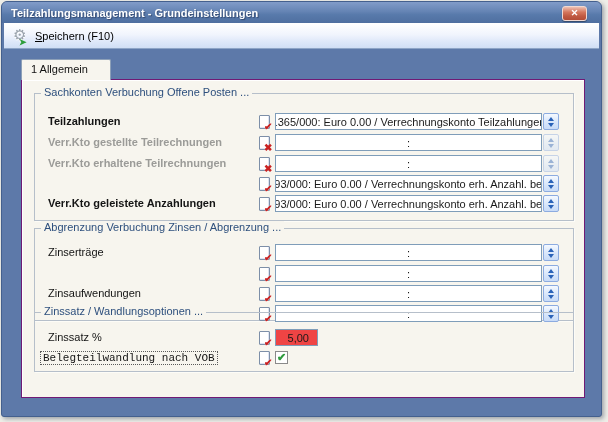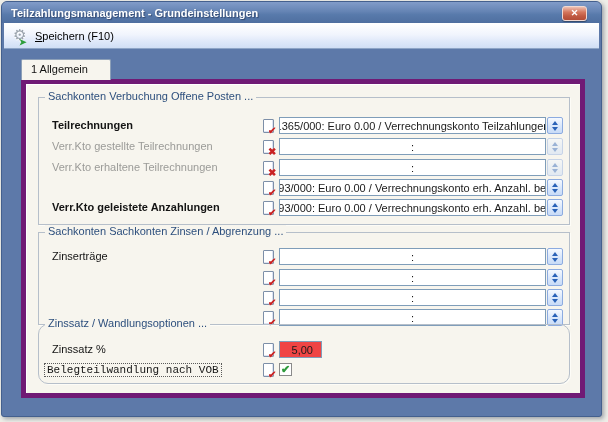--- a/index.html
+++ b/index.html
@@ -69,44 +69,44 @@
     position:absolute; left:19px; top:57px; height:21px; z-index:3;
     background:#f7f5ee;
     border:1px solid #8da0b8; border-bottom:none;
     border-radius:2px 2px 0 0;
     padding:3px 22px 0 9px;
     color:#111;
   }
   .panel {
     position:absolute; left:19px; top:77px; width:564px; height:319px; z-index:2;
     background:#f7f5ee;
-    border:5px solid #701a75;
+    border:1px solid #701a75;
     box-shadow:inset 1px 1px 0 #ffffff;
   }
 
   
   .group {
     position:absolute; left:12px; right:10px;
     border:1px solid #b6bfca;
     box-shadow:1px 1px 0 #fdfcf7;
   }
   .group-title {
     position:absolute; top:-8px; left:6px;
     background:#f7f5ee; padding:0 3px;
     color:#2d4f7d; white-space:nowrap;
   }
   .g1 { top:13px;  height:128px; }
   .g2 { top:148px; height:93px;  }
-  .g3 { top:240px; height:60px;border-radius:10px;  }
+  .g3 { top:232px; height:60px;  }
 
   
   .row { position:absolute; left:0; right:0; height:17px; }
   .lbl { position:absolute; left:13px; top:2px; color:#141414; white-space:nowrap; }
   .lbl.strong { font-weight:bold; }
-  .row.disabled .lbl { color:#9b9b98; font-weight:normal; }
+  .row.disabled .lbl { color:#9b9b98; font-weight:bold; }
   .lbl-focus { outline:1px dotted #5a5a5a; padding:0 2px;font-family:Liberation Mono, monospace; }
 
   .markbtn {
     position:absolute; left:221px; top:0px; width:16px; height:17px;
     background:transparent; border:none; padding:0; cursor:default;
   }
   .page {
     position:relative; display:block; width:11px; height:14px; margin:1px auto 0;
     background:#fff; border:1px solid #7d8fa8; border-radius:1px;
     box-shadow:inset -1px -1px 0 #dde3f2;
@@ -176,21 +176,21 @@
   <div class="tab">
     <span>1 Allgemein</span>
   </div>
 
   <div class="panel">
 
     <div class="group g1">
       <span class="group-title">Sachkonten Verbuchung Offene Posten ...</span>
 
       <div class="row" style="top:19px">
-        <span class="lbl strong">Teilrechnungen</span>
+        <span class="lbl strong">Teilzahlungen</span>
         <button class="markbtn">
           <span class="page">
               <span class="mark">✔</span>
             </span>
         </button>
         <div class="combo">
           <span class="combo-val">1365/000: Euro 0.00 / Verrechnungskonto Teilzahlungen</span>
         </div>
         <button class="spin">
           <span class="tri-up"></span>
@@ -256,21 +256,21 @@
           <span class="combo-val">1593/000: Euro 0.00 / Verrechnungskonto erh. Anzahl. bei B</span>
         </div>
         <button class="spin">
           <span class="tri-up"></span>
           <span class="tri-down"></span>
         </button>
       </div>
     </div>
 
     <div class="group g2">
-      <span class="group-title">Sachkonten Sachkonten Zinsen / Abgrenzung ...</span>
+      <span class="group-title">Abgrenzung Verbuchung Zinsen / Abgrenzung ...</span>
 
       <div class="row" style="top:15px">
         <span class="lbl">Zinserträge</span>
         <button class="markbtn">
           <span class="page">
               <span class="mark">✔</span>
             </span>
         </button>
         <div class="combo">
           <span class="combo-val">:</span>
@@ -290,20 +290,21 @@
         <div class="combo">
           <span class="combo-val">:</span>
         </div>
         <button class="spin">
           <span class="tri-up"></span>
           <span class="tri-down"></span>
         </button>
       </div>
 
       <div class="row" style="top:56px">
+        <span class="lbl">Zinsaufwendungen</span>
         <button class="markbtn">
           <span class="page">
               <span class="mark">✔</span>
             </span>
         </button>
         <div class="combo">
           <span class="combo-val">:</span>
         </div>
         <button class="spin">
           <span class="tri-up"></span>

